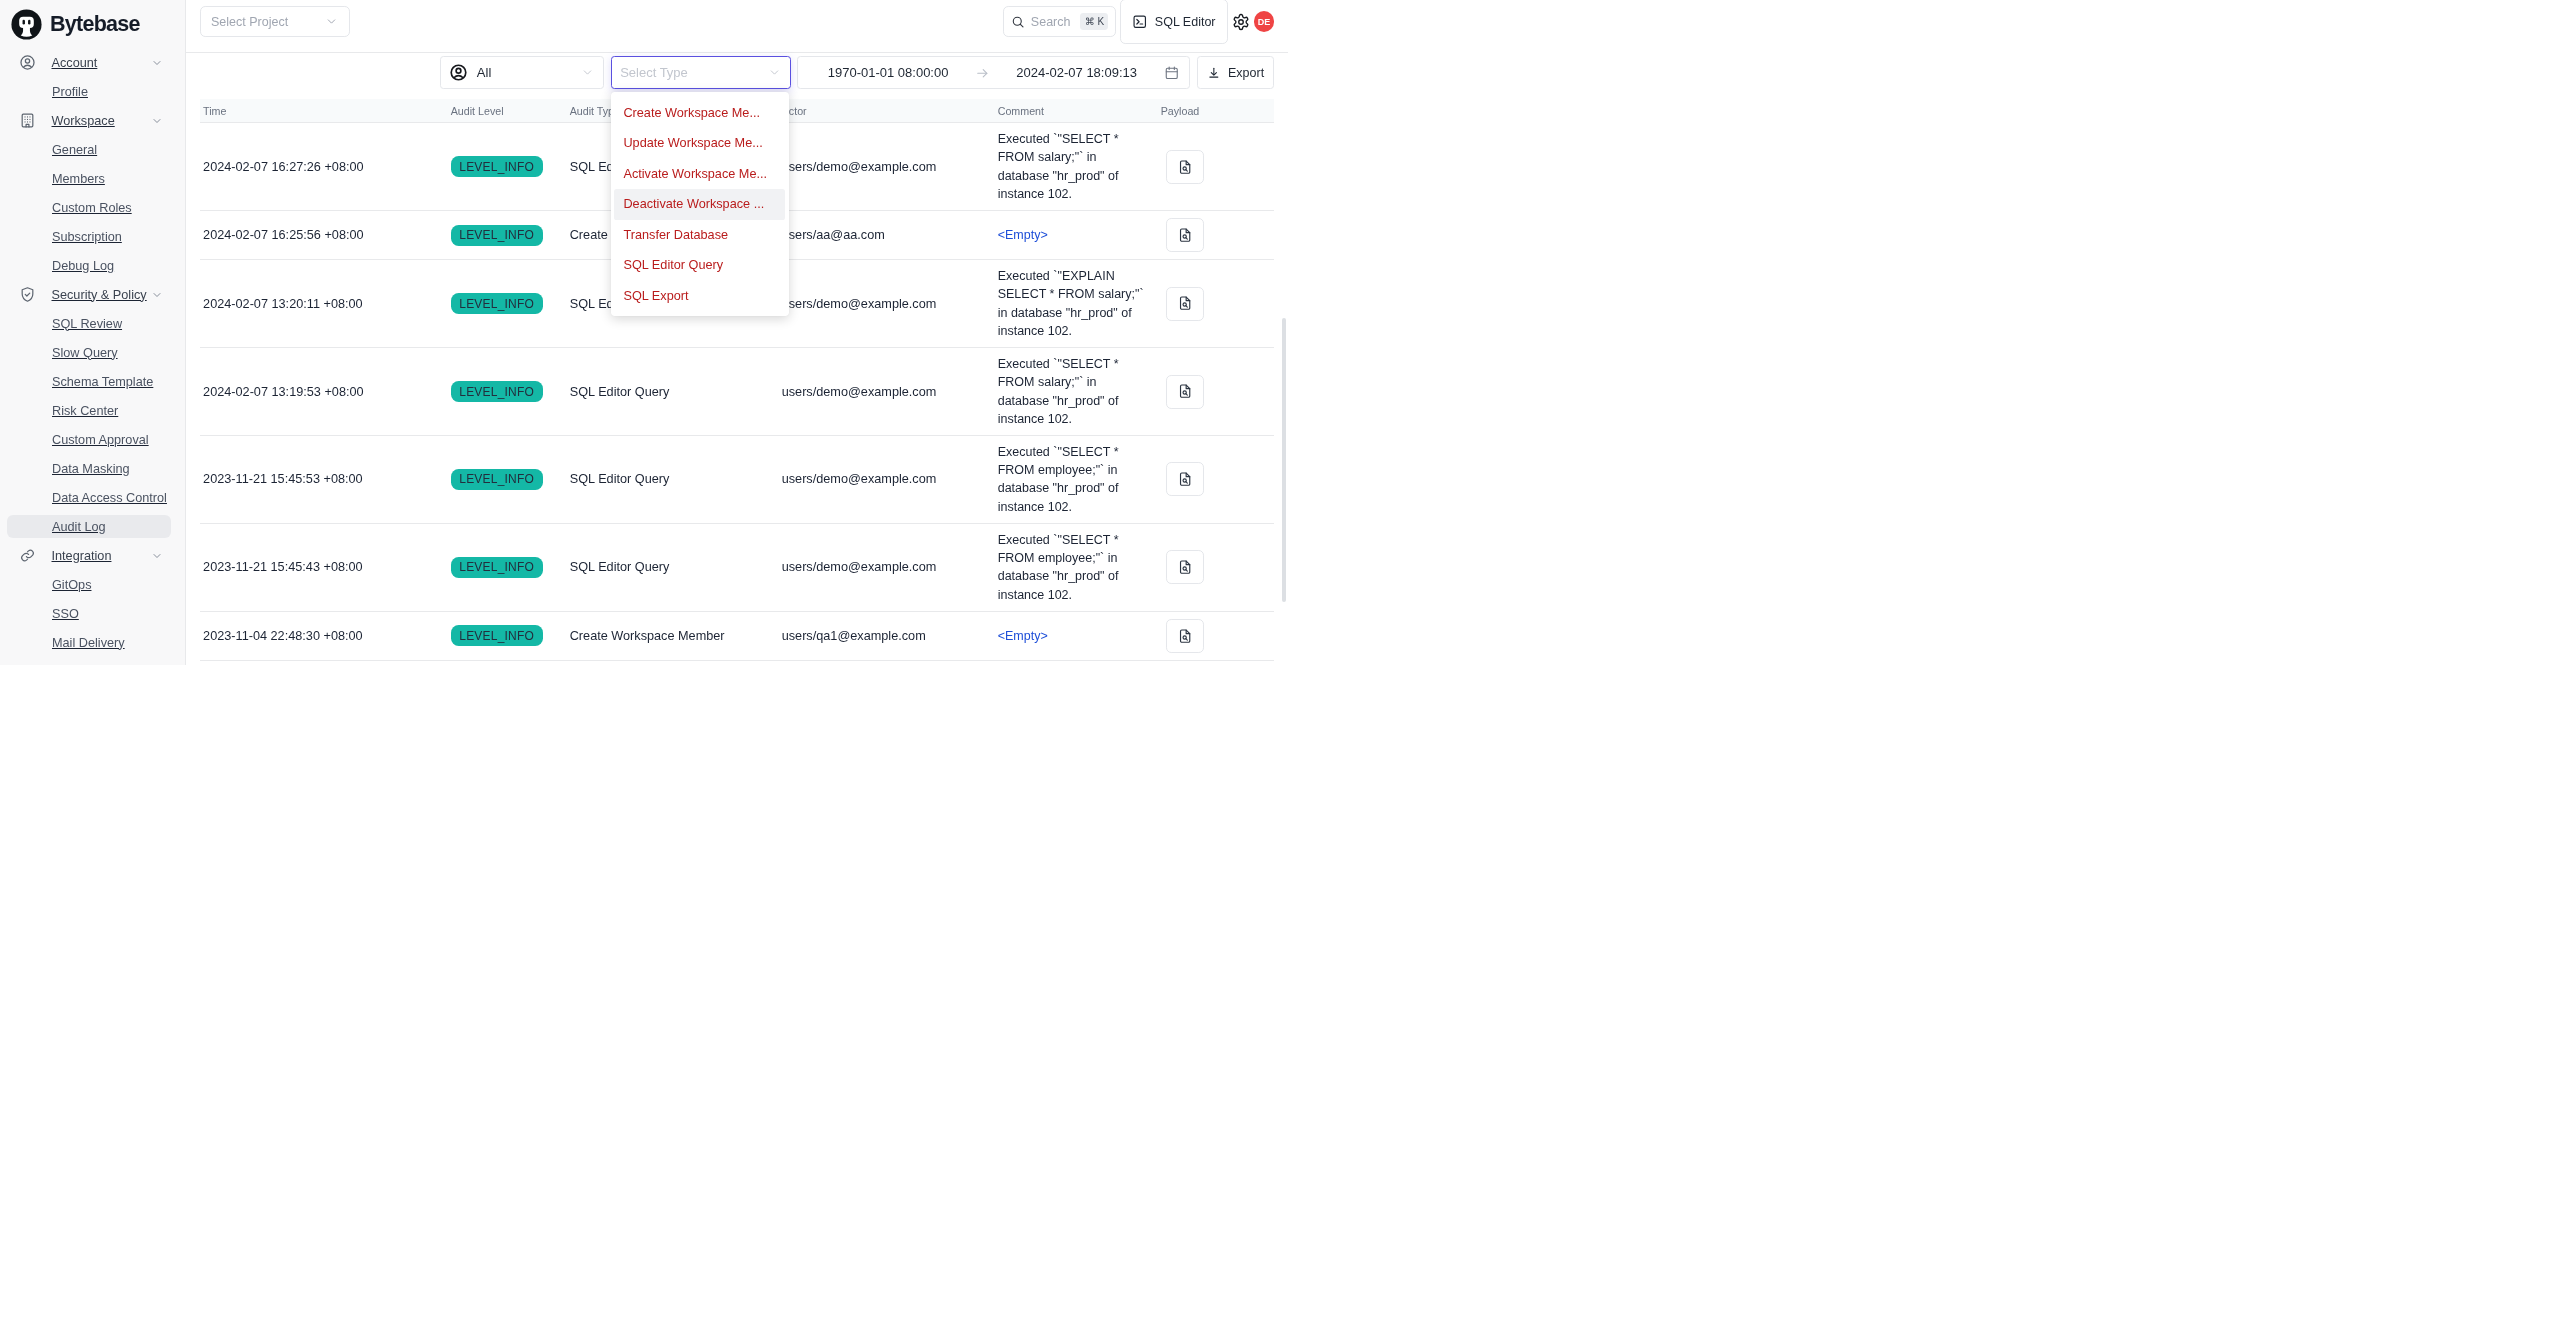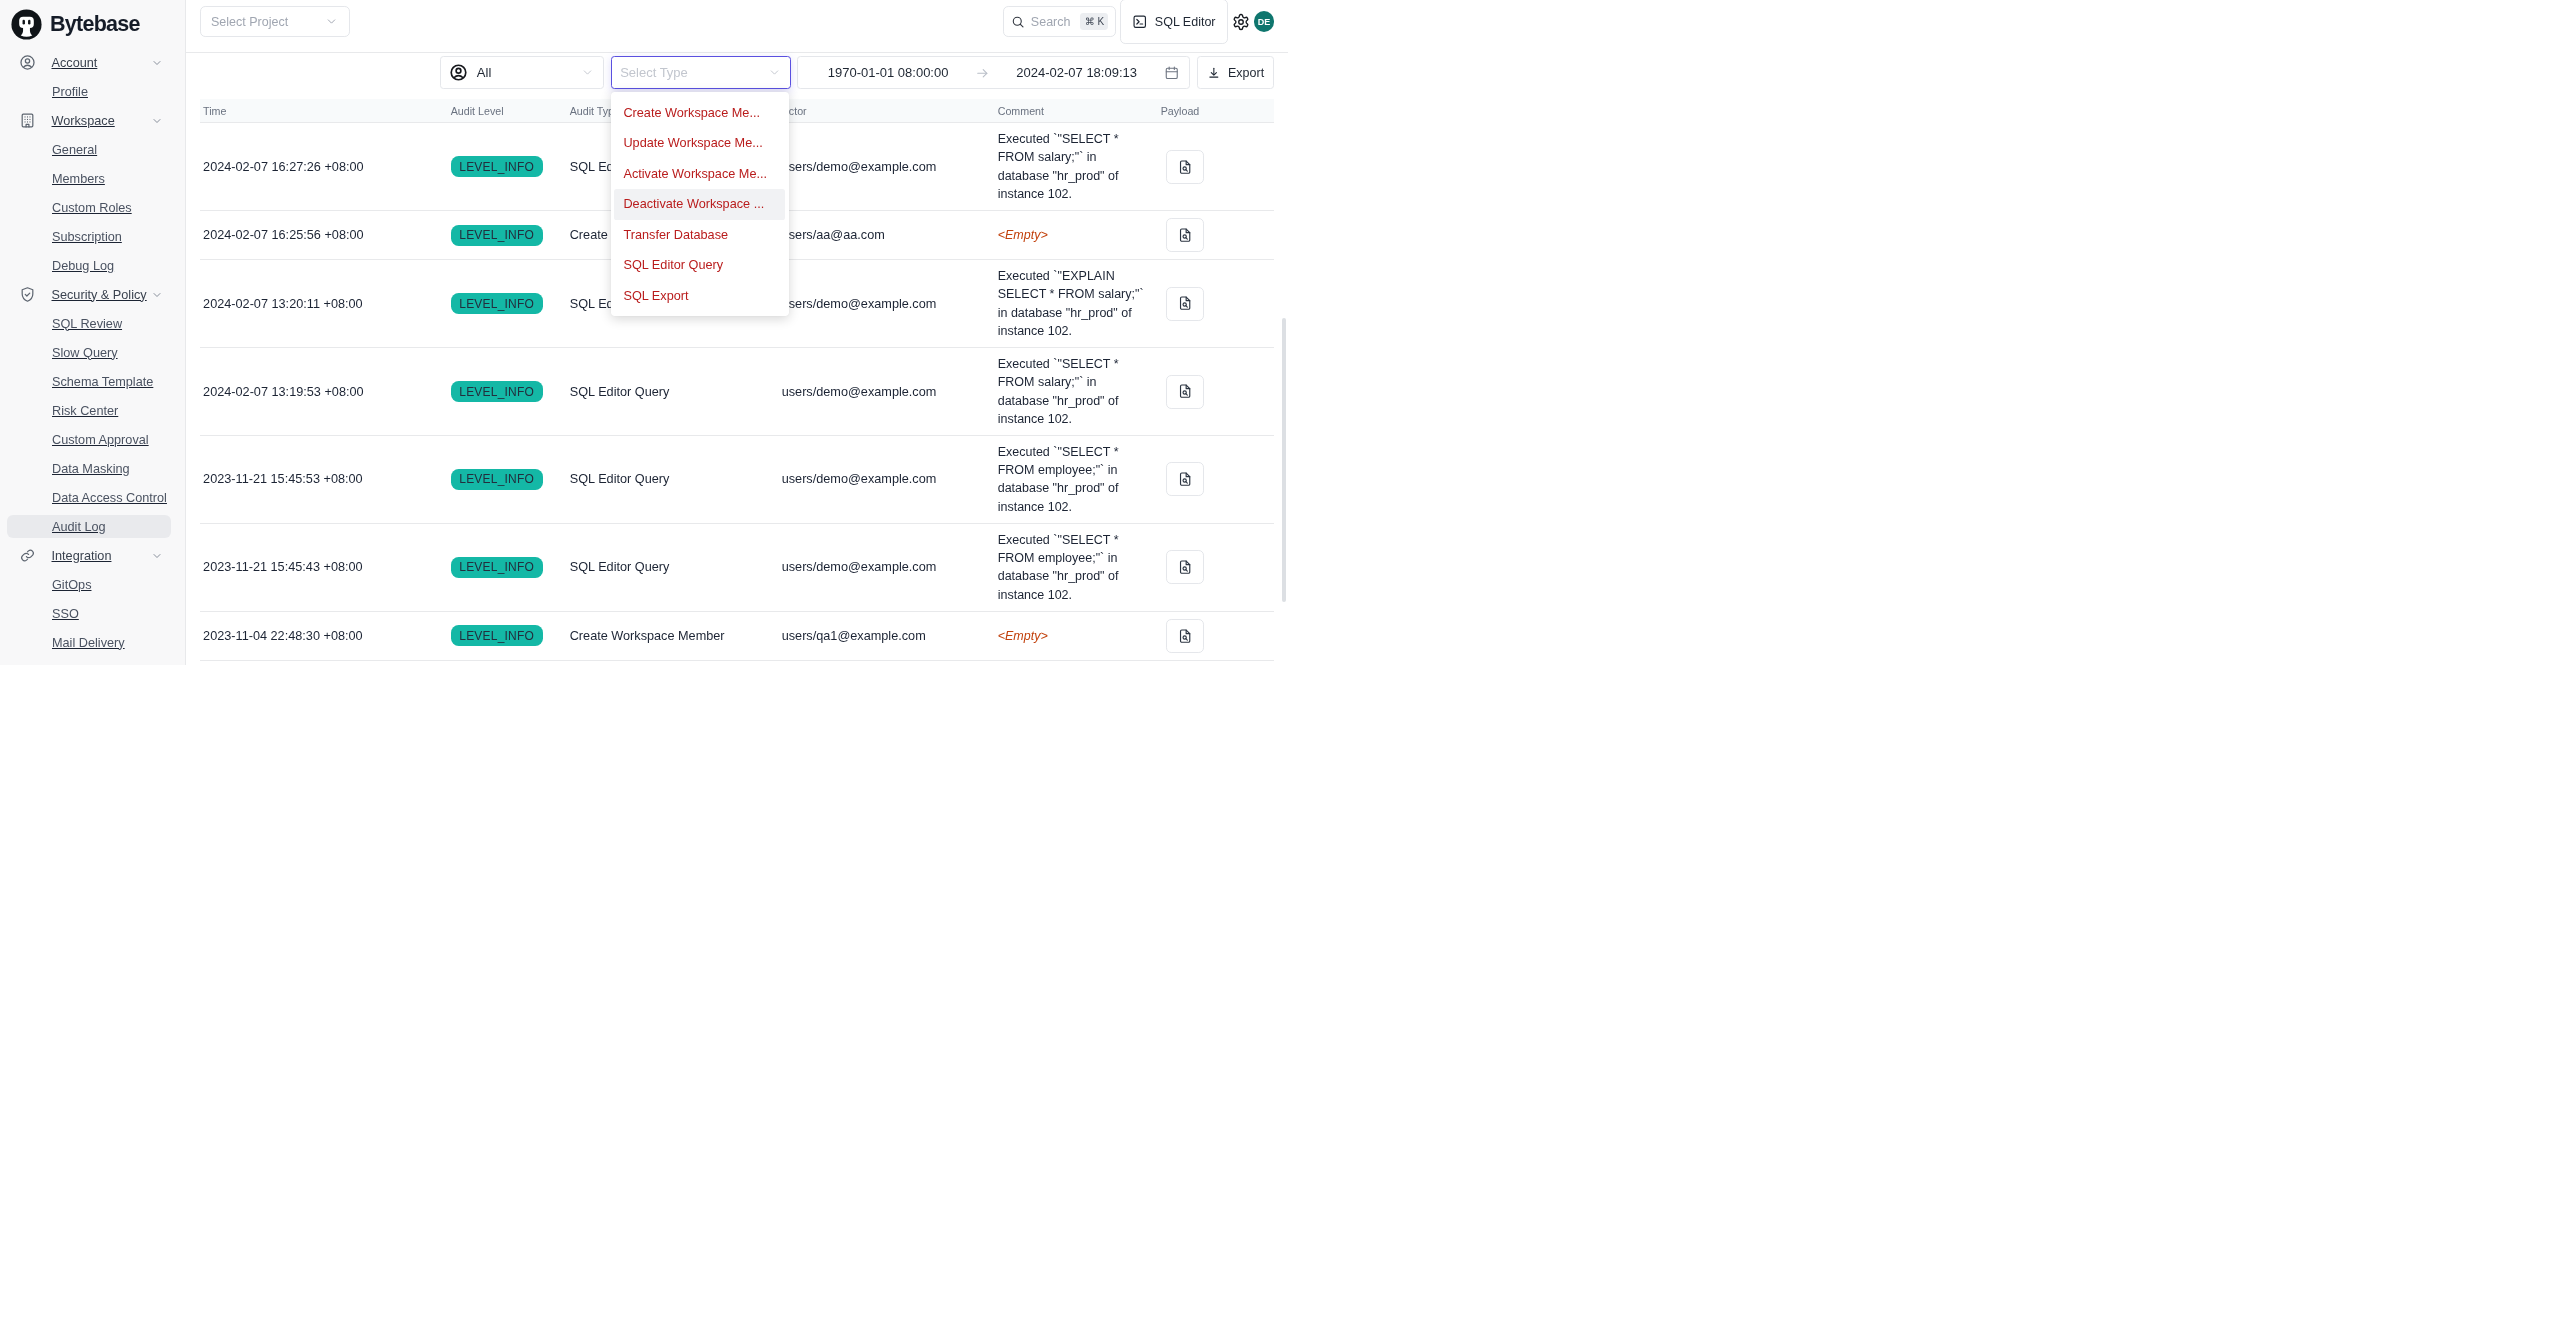--- a/index.html
+++ b/index.html
@@ -41,21 +41,21 @@
   .searchbox svg { width:13.7px; height:13.7px; }
   .searchbox .ph { color:#a0a6b1; font-size:12.5px; }
   .kbd { margin-left:auto; background:#eceef1; border-radius:3.4px; padding:2.6px 4.3px;
     font-size:10px; color:#3f4754; white-space:nowrap; }
   .sql-editor { height:45px; border:0.9px solid #e5e7eb; border-radius:5.2px; background:#fff;
     display:flex; align-items:center; gap:6.9px; padding:0 11.2px; font-size:12.5px; color:#1f2733;
     font-weight:500; font-family:inherit; cursor:pointer; }
   .sql-editor svg { width:15.5px; height:15.5px; }
   .gear { color:#15191f; cursor:pointer; }
   .gear svg { width:18px; height:18px; }
-  .avatar { width:20.6px; height:20.6px; border-radius:50%; background:#0f766e; color:#fff;
+  .avatar { width:20.6px; height:20.6px; border-radius:50%; background:#ef4444; color:#fff;
     font-size:9px; font-weight:700; display:flex; align-items:center; justify-content:center; cursor:pointer; }
 
   
   .filters { display:flex; justify-content:flex-end; align-items:flex-start; gap:6.9px; padding:3.4px 13.7px 0; height:36px; }
   .fbox { border:0.9px solid #e5e7eb; border-radius:3.4px; height:33px; display:flex; align-items:center; background:#fff; }
   .actor-select { width:164px; padding:0 8.6px; gap:8.6px; cursor:pointer; }
   .actor-select .nav-icon-big { color:#16181d; }
   .actor-select .nav-icon-big svg { width:19px; height:19px; stroke-width:2.1; }
   .actor-select .val { font-size:13px; color:#1f2733; }
   .actor-select .chev, .type-select .chev { margin-left:auto; color:#c3c7cf; }
@@ -84,21 +84,21 @@
   .table { margin:10.3px 13.7px 0; }
   .thead, .trow { display:grid; grid-template-columns:251px 119px 212px 216px 163px 114px; align-items:center; }
   .thead { background:#f8fafb; height:24px; font-size:10.7px; color:#6a7280; border-bottom:0.9px solid #e8e9eb; }
   .thead .hcell:first-child { padding-left:3.4px; }
   .trow { border-bottom:0.9px solid #e8e9eb; padding:6.9px 0; min-height:48px; }
   .cell { font-size:12.7px; color:#1c2434; }
   .cell.time { padding-left:3.4px; white-space:nowrap; }
   .badge { display:inline-block; background:#14b8a6; color:#232e3d; font-weight:400; font-size:12px;
     padding:3.4px 8.6px; border-radius:7.7px; letter-spacing:0.2px; }
   .cell.comment { white-space:pre-line; line-height:18.3px; font-size:12.5px; padding-right:6.9px; }
-  .cell.comment.empty { color:#c2410c; font-style:italic; }
+  .cell.comment.empty { color:#1d4ed8; }
   .payload-btn { width:38px; height:34px; border:0.9px solid #e5e7eb; border-radius:5.2px; background:#fff;
     display:flex; align-items:center; justify-content:center; color:#2c3542; margin-left:5.2px; cursor:pointer; }
   .payload-btn svg { width:16.3px; height:16.3px; }
 
   .scroll-thumb { position:absolute; right:1.7px; top:318px; width:4.3px; height:284px;
     border-radius:2.6px; background:#dcdfe3; }
 </style>
 </head>
 <body>
 

